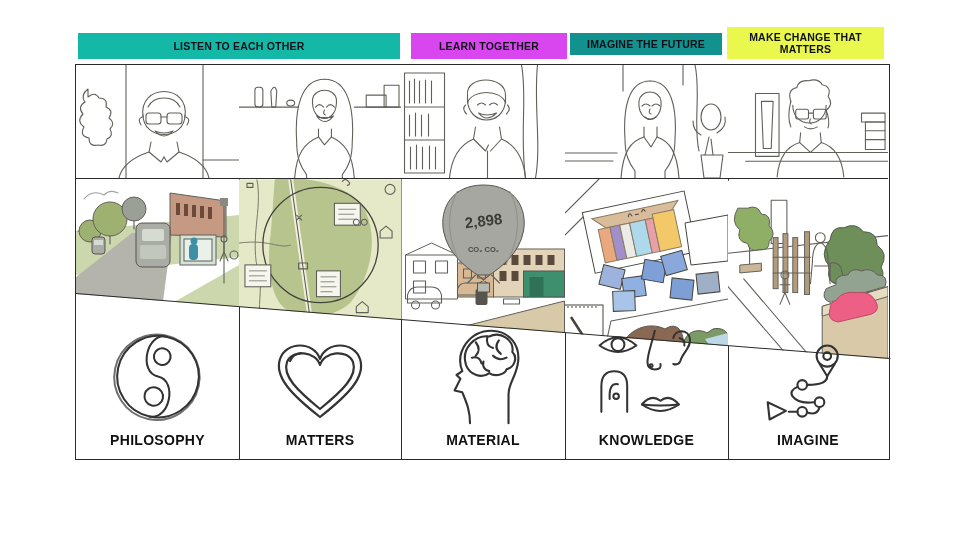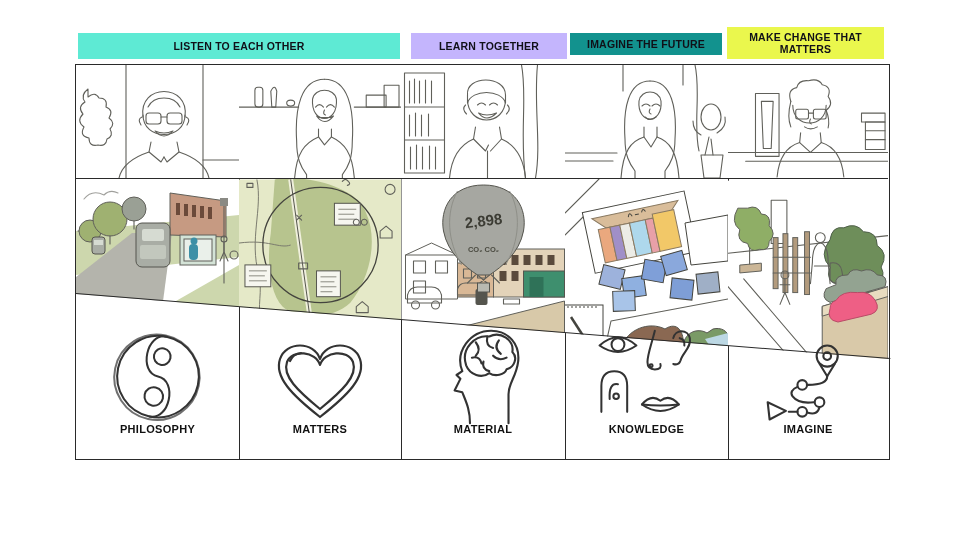--- a/index.html
+++ b/index.html
@@ -1,34 +1,34 @@
 <!DOCTYPE html>
 <html><head>
 <meta charset="utf-8">
 <style>
   html,body{margin:0;padding:0;}
   body{width:960px;height:540px;background:#fff;font-family:"Liberation Sans",sans-serif;position:relative;overflow:hidden;}
   .hdr{position:absolute;display:flex;align-items:center;justify-content:center;font-weight:bold;font-size:10.5px;color:#101018;text-align:center;line-height:1.15;letter-spacing:.2px;box-sizing:border-box;padding:0 6px;}
-  #hdr1{left:78px;top:33px;width:322px;height:26px;background:#5eead4;}
-  #hdr2{left:411px;top:33px;width:156px;height:26px;background:#c4b5fd;}
+  #hdr1{left:78px;top:33px;width:322px;height:26px;background:#14b8a6;}
+  #hdr2{left:411px;top:33px;width:156px;height:26px;background:#d946ef;}
   #hdr3{left:570px;top:33px;width:152px;height:22px;background:#12928e;}
   #hdr4{left:727px;top:27px;width:157px;height:32px;background:#eaf74d;}
   .grid{position:absolute;left:75px;top:64px;width:815px;height:396px;border:1.5px solid #2a2a2a;box-sizing:border-box;background:#fff;}
   .col{position:absolute;top:0;bottom:0;border-right:1.2px solid #2a2a2a;}
   .c1{left:0;width:163px}.c2{left:163px;width:162px}.c3{left:325px;width:164px}.c4{left:489px;width:163px}.c5{left:652px;width:160px;border-right:none}
   .portrait{position:absolute;top:0;left:0;right:0;height:113px;border-bottom:1.2px solid #2a2a2a;overflow:hidden;background:#fff;}
   .scene{position:absolute;top:114px;left:0;right:0;overflow:hidden;}
   .c1 .scene{height:130px;clip-path:polygon(0 0,100% 0,100% 128px,0 115px);}
   .c2 .scene{height:143px;clip-path:polygon(0 0,100% 0,100% 141px,0 128px);}
   .c3 .scene{height:156px;clip-path:polygon(0 0,100% 0,100% 154px,0 141px);}
   .c4 .scene{height:169px;clip-path:polygon(0 0,100% 0,100% 167px,0 154px);}
   .c5 .scene{height:182px;clip-path:polygon(0 0,100% 0,100% 180px,0 167px);}
   .diag{position:absolute;left:0;top:228px;width:817px;height:0;border-top:1.4px solid #2a2a2a;transform:rotate(4.57deg);transform-origin:0 0;}
   .iconbox{position:absolute;bottom:32px;left:0;right:0;display:flex;justify-content:center;}
-  .cat{position:absolute;bottom:24px;left:0;right:0;text-align:center;font-weight:bold;font-size:11px;color:#111;letter-spacing:.3px;}
+  .cat{position:absolute;bottom:11px;left:0;right:0;text-align:center;font-weight:bold;font-size:14px;color:#111;letter-spacing:.3px;}
   .sk{stroke:#60605a;fill:none;stroke-width:1.1;stroke-linecap:round;stroke-linejoin:round;}
   .ik{stroke:#333;fill:none;stroke-width:2.2;stroke-linecap:round;stroke-linejoin:round;}
 </style>
 </head>
 <body>
 
 <div class="hdr" id="hdr1">
     <span>LISTEN TO EACH OTHER</span>
   </div>
 <div class="hdr" id="hdr2">

